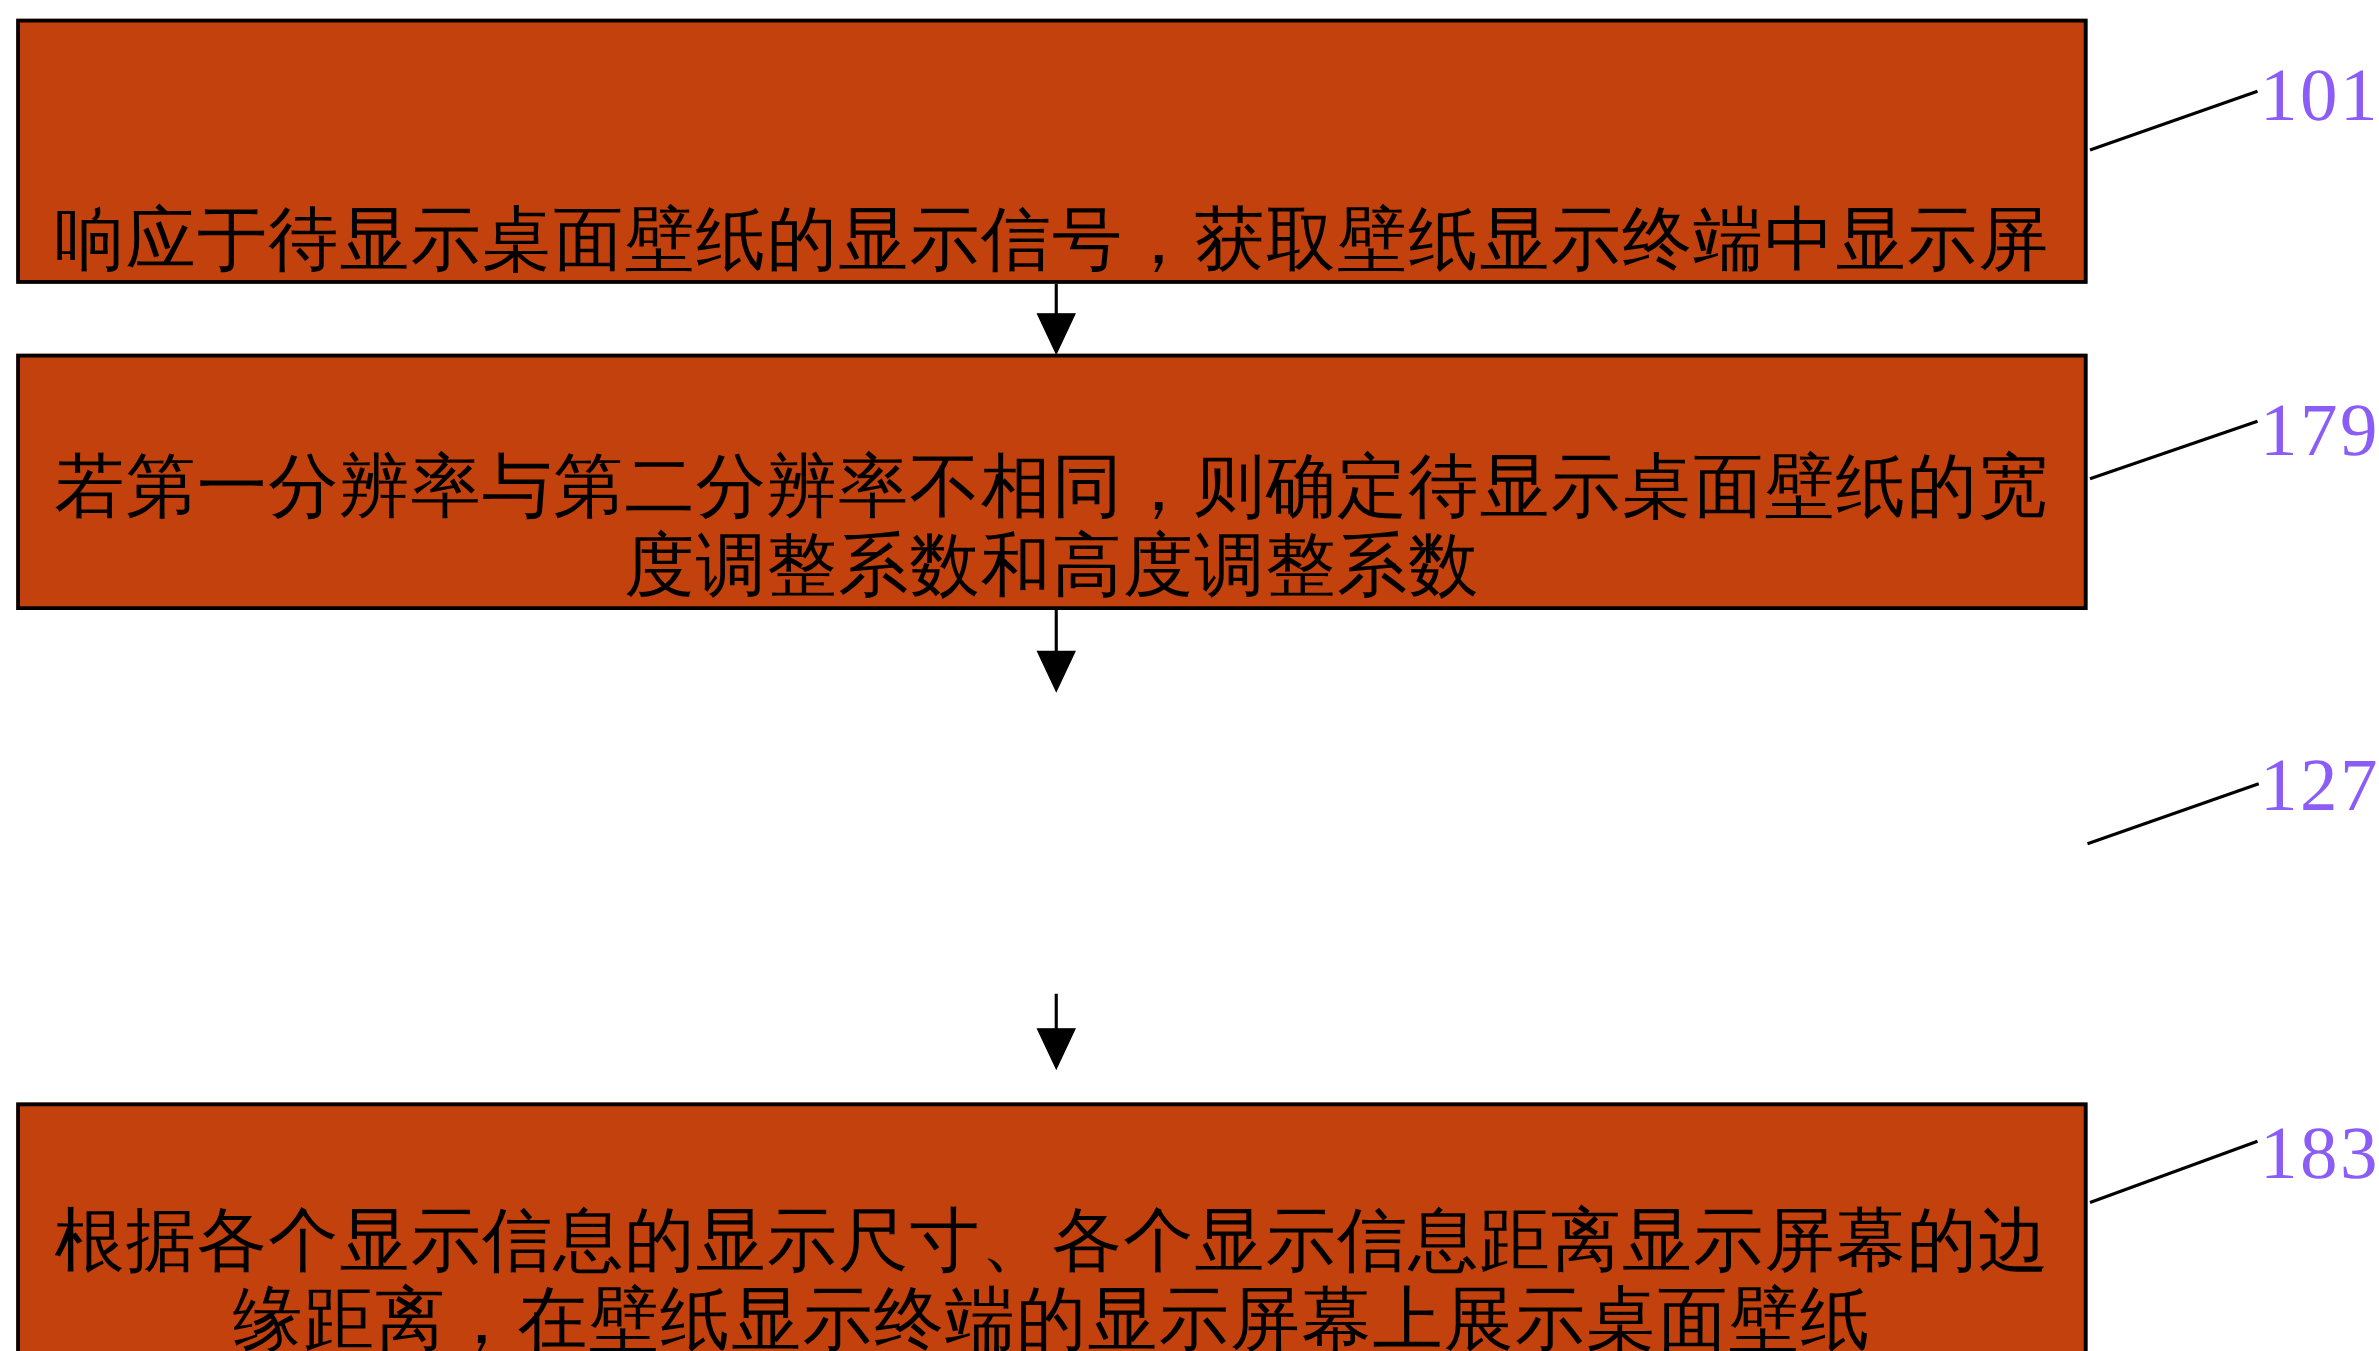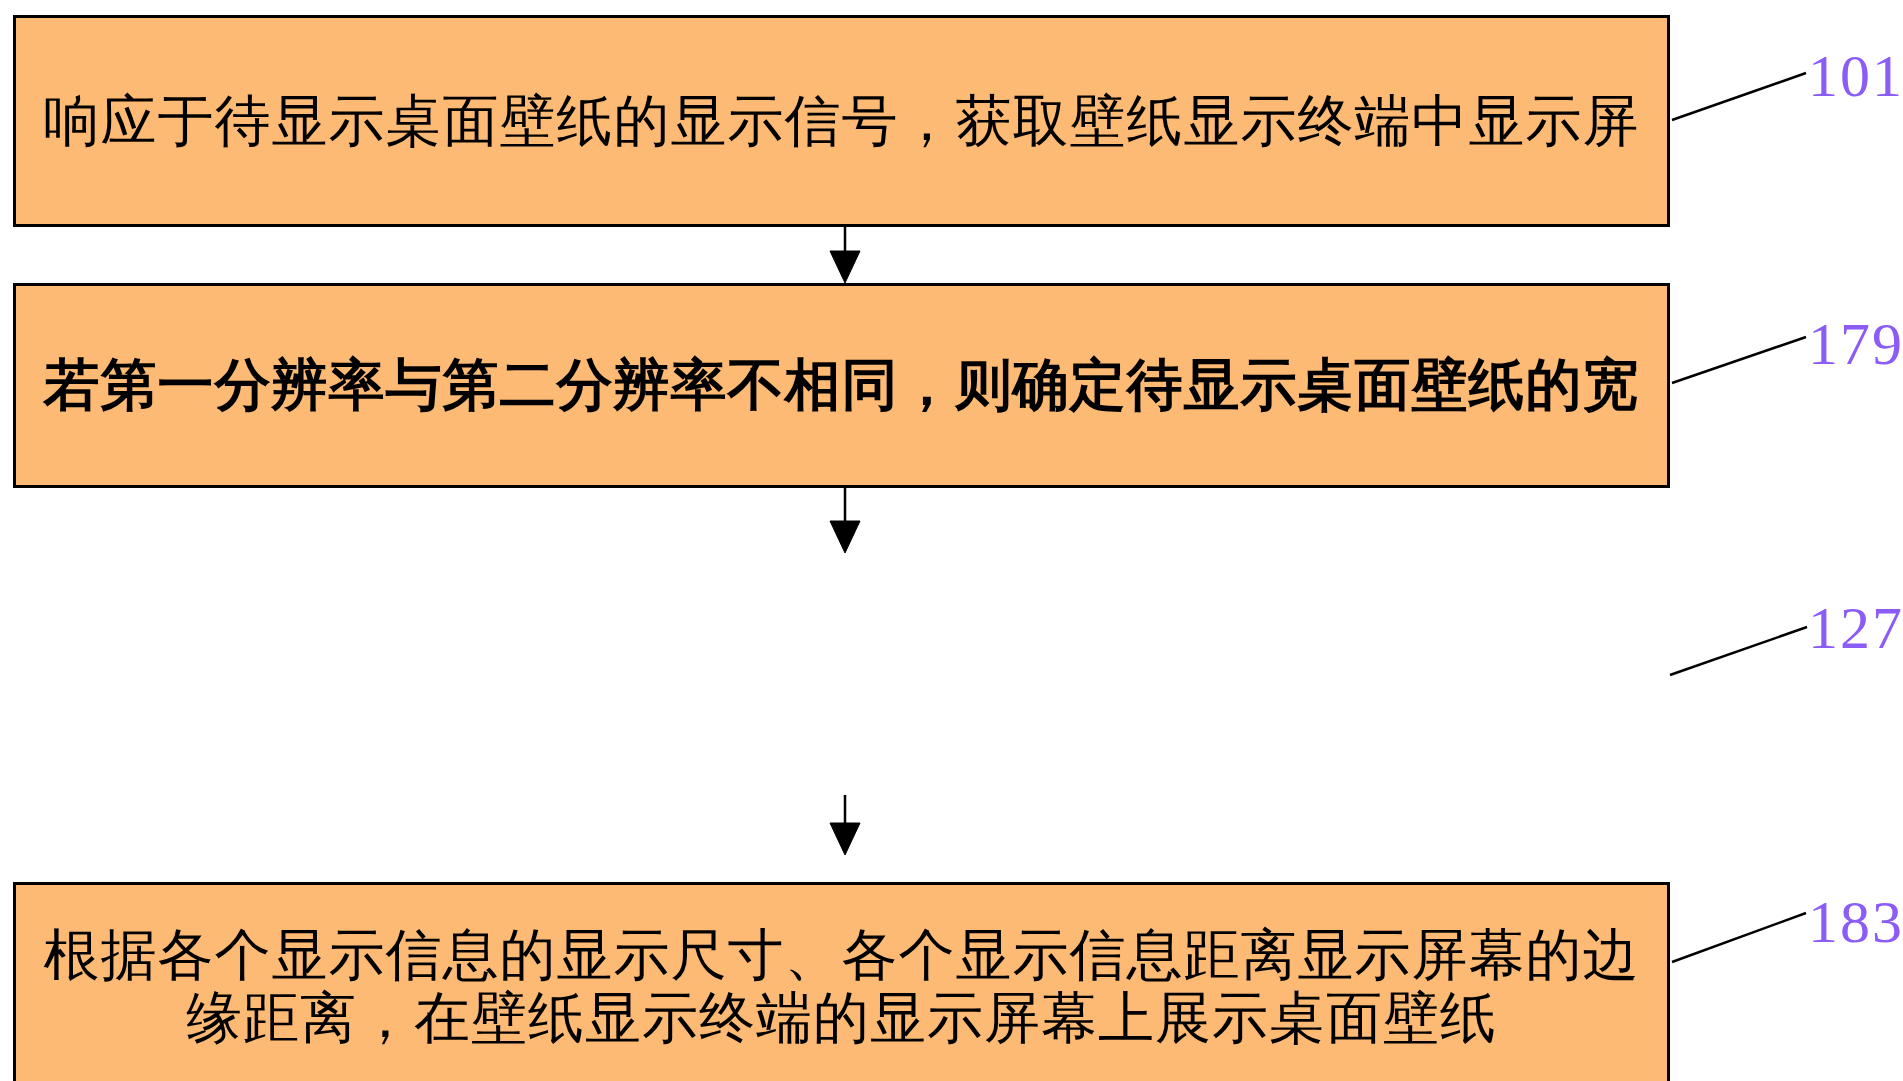--- a/index.html
+++ b/index.html
@@ -21,37 +21,37 @@
     top: 0;
     width: 1903px;
     height: 1081px;
   }
   .step {
     position: absolute;
     left: 13px;
     width: 1657px;
     border: 3px solid #000000;
     box-sizing: border-box;
-    background: #fdba74;
+    background: #c2410c;
     display: flex;
     flex-direction: column;
-    justify-content: center;
+    justify-content: flex-end;
     align-items: center;
   }
   .step .txt-line {
     width: 100%;
     text-align: center;
     font-size: 56px;
     line-height: 63px;
     letter-spacing: 1px;
     color: #000000;
     white-space: nowrap;
   }
   .step1 { top: 15px;  height: 212px; }
-  .step2 { top: 283px; height: 205px; font-weight: bold; }
+  .step2 { top: 283px; height: 205px; }
   .step3 { top: 553px; height: 242px; }
   .step4 { top: 855px; height: 209px; margin-top: 27px; }
   .ref {
     position: absolute;
     font-size: 60px;
     line-height: 60px;
     color: #8b5cf6;
     font-family: "Liberation Serif", serif;
     letter-spacing: 2px;
   }
@@ -88,20 +88,21 @@
     <line x1="1670" y1="675" x2="1807" y2="627" stroke-width="2.5"></line>
     <line x1="1672" y1="962" x2="1806" y2="913" stroke-width="2.5"></line>
   </svg>
 
   <div class="step step1">
     <div class="txt-line">响应于待显示桌面壁纸的显示信号，获取壁纸显示终端中显示屏</div>
   </div>
 
   <div class="step step2">
     <div class="txt-line">若第一分辨率与第二分辨率不相同，则确定待显示桌面壁纸的宽</div>
+    <div class="txt-line">度调整系数和高度调整系数</div>
   </div>
 
 
   <div class="step step4">
     <div class="txt-line">根据各个显示信息的显示尺寸、各个显示信息距离显示屏幕的边</div>
     <div class="txt-line">缘距离，在壁纸显示终端的显示屏幕上展示桌面壁纸</div>
   </div>
 
   <div class="ref ref101">101</div>
   <div class="ref ref102">179</div>

